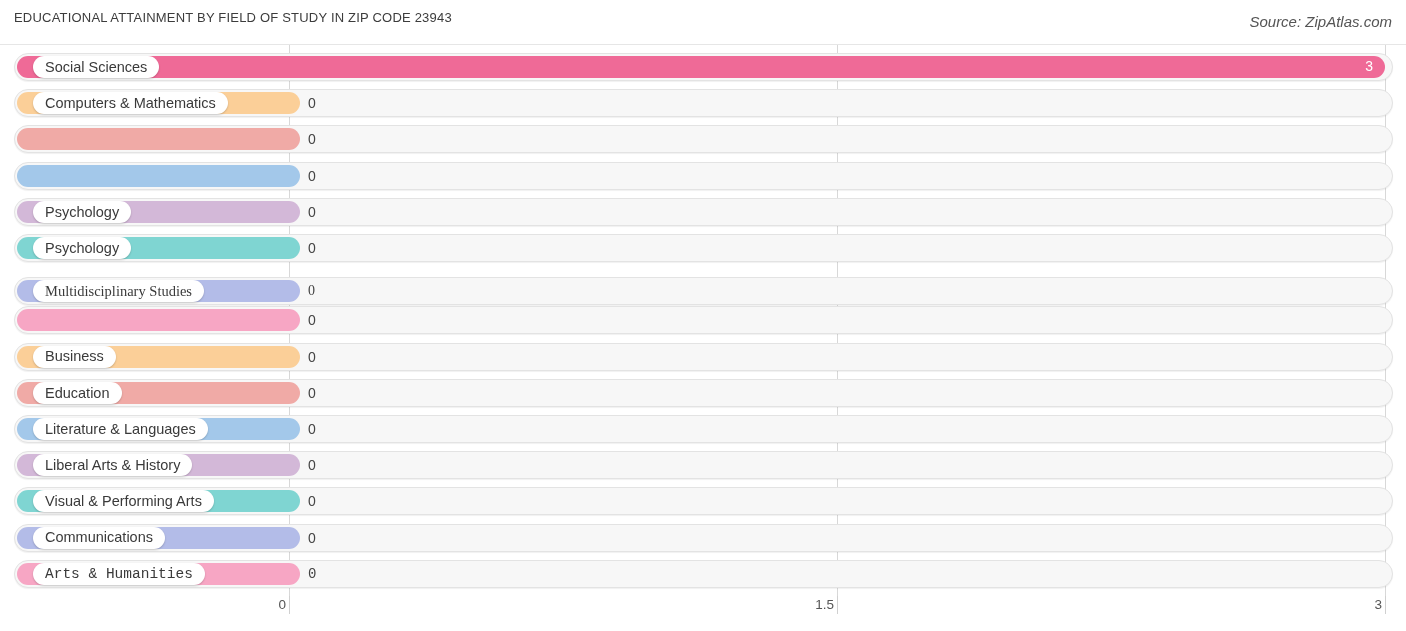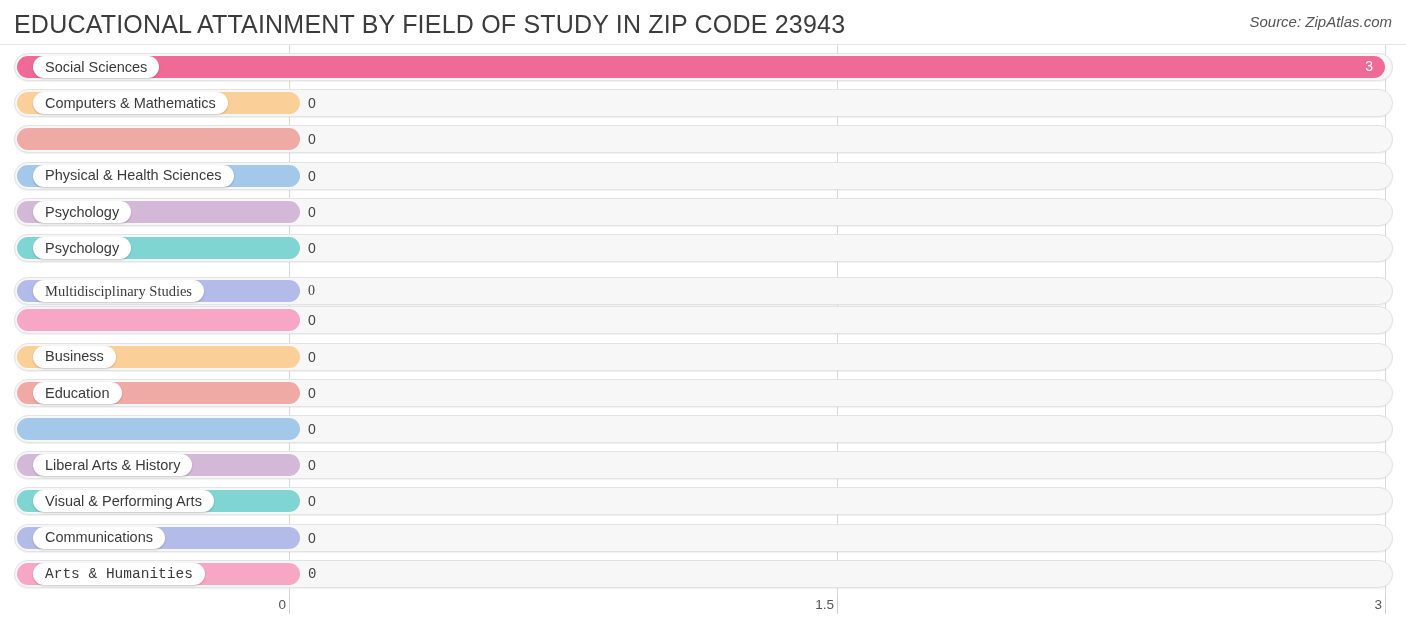--- a/index.html
+++ b/index.html
@@ -20,21 +20,21 @@
   .header {
     position: absolute;
     left: 0; top: 0;
     width: 1406px;
     height: 45px;
   }
   .chart-title {
     position: absolute;
     left: 14px;
     top: 10px;
-    font-size: 25px;
+    font-size: 13px;
     letter-spacing: 0.2px;
     color: #3c3c3c;
     white-space: nowrap;
   }
   .source-note {
     position: absolute;
     right: 14px;
     top: 13px;
     font-size: 15px;
     font-style: italic;
@@ -209,23 +209,20 @@
         <div class="value-out" style="left: 294px;">0</div>
       </div>
       <div class="row" style="top: 80.4px;">
         <div class="track"></div>
         <div class="bar" style="width: 283px; background: rgb(240, 170, 166);"></div>
         <div class="value-out" style="left: 294px;">0</div>
       </div>
       <div class="row" style="top: 116.6px;">
         <div class="track"></div>
         <div class="bar" style="width: 283px; background: rgb(163, 200, 234);"></div>
-        <div class="label-pill">
-          <span>Physical &amp; Health Sciences</span>
-        </div>
         <div class="value-out" style="left: 294px;">0</div>
       </div>
       <div class="row" style="top: 152.8px;">
         <div class="track"></div>
         <div class="bar" style="width: 283px; background: rgb(211, 184, 216);"></div>
         <div class="label-pill">
           <span>Psychology</span>
         </div>
         <div class="value-out" style="left: 294px;">0</div>
       </div>
@@ -262,20 +259,23 @@
         <div class="track"></div>
         <div class="bar" style="width: 283px; background: rgb(240, 170, 166);"></div>
         <div class="label-pill">
           <span>Education</span>
         </div>
         <div class="value-out" style="left: 294px;">0</div>
       </div>
       <div class="row" style="top: 370px;">
         <div class="track"></div>
         <div class="bar" style="width: 283px; background: rgb(163, 200, 234);"></div>
+        <div class="label-pill">
+          <span>Literature &amp; Languages</span>
+        </div>
         <div class="value-out" style="left: 294px;">0</div>
       </div>
       <div class="row" style="top: 406.2px;">
         <div class="track"></div>
         <div class="bar" style="width: 283px; background: rgb(211, 184, 216);"></div>
         <div class="label-pill">
           <span>Liberal Arts &amp; History</span>
         </div>
         <div class="value-out" style="left: 294px;">0</div>
       </div>

